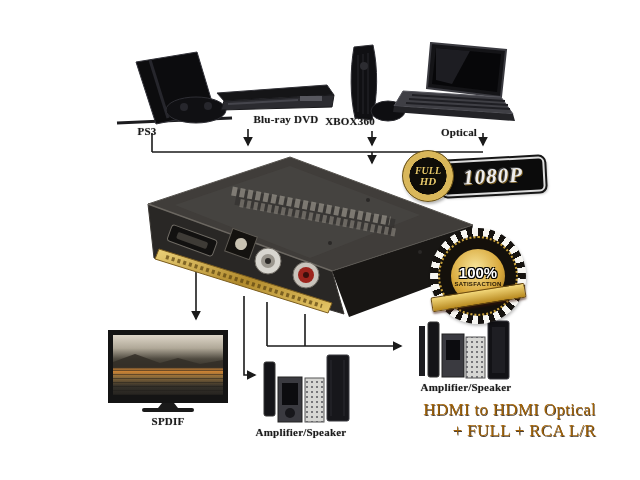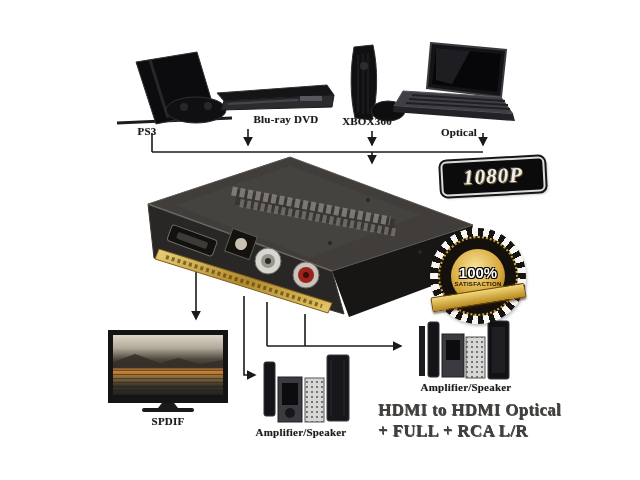--- a/index.html
+++ b/index.html
@@ -2,22 +2,22 @@
 <html><head>
 <meta charset="utf-8">
 <style>
   html,body{margin:0;padding:0;background:#fff;}
   .stage{position:relative;width:640px;height:480px;background:#ffffff;overflow:hidden;
          font-family:"Liberation Serif",serif;}
   svg{position:absolute;inset:0;}
   .lbl{position:absolute;transform:translateX(-50%);font-weight:bold;font-size:11px;
        color:#1c1c1c;letter-spacing:.2px;white-space:nowrap;
        text-shadow:0 0 1px rgba(0,0,0,.4);}
-  .caption{position:absolute;left:378px;top:399px;width:218px;text-align:left;
-           font-weight:bold;font-size:17px;line-height:21px;color:#404040;
+  .caption{position:absolute;left:378px;top:399px;width:218px;text-align:right;
+           font-weight:normal;font-size:17px;line-height:21px;color:#a16207;
            letter-spacing:.3px;text-shadow:.6px .6px 0 #4a4038;}
   
   .fullhd-plate{position:absolute;left:441px;top:159px;width:100px;height:31px;
     background:#0b0b0b;border:2px solid #dcdcdc;border-radius:6px;
     box-shadow:0 0 0 2px #161616,2px 2px 3px rgba(0,0,0,.35);
     transform:rotate(-3deg);display:flex;align-items:center;justify-content:center;z-index:4;}
   .fullhd-plate span{font-style:italic;font-weight:bold;font-size:21px;color:#ededed;
     letter-spacing:1px;text-shadow:1px 1px 0 #7a5c1e,-1px -1px 0 #444;}
   .fullhd-circle{position:absolute;left:402px;top:150px;width:50px;height:50px;border-radius:50%;
     background:radial-gradient(circle,#0f0d08 0 52%,#d9b75a 53% 70%,#8a6a22 71% 84%,#e8cf86 85% 100%);
@@ -186,28 +186,32 @@
     <rect x="446" y="340" width="14" height="20" fill="#0c0c0f"></rect>
     <rect x="466" y="337" width="19" height="41" fill="#d7d7d4" stroke="#555"></rect>
     <rect x="466" y="337" width="19" height="41" fill="url(#dots)"></rect>
     <rect x="488" y="321" width="21" height="58" rx="2" fill="#121216" stroke="#38383e"></rect>
     <rect x="492" y="327" width="13" height="46" fill="#1e1e23"></rect>
   </g>
 </svg>
 
   <div class="lbl" style="left:147px;top:125px;">PS3</div>
   <div class="lbl" style="left:261px;top:113px;margin-left:25px;">Blu-ray DVD</div>
-  <div class="lbl" style="left:367px;top:115px;">XBOX360</div>
+  <div class="lbl" style="left:350px;top:115px;">XBOX360</div>
   <div class="lbl" style="left:459px;top:126px;">Optical</div>
   <div class="lbl" style="left:168px;top:415px;">SPDIF</div>
   <div class="lbl" style="left:301px;top:426px;">Amplifier/Speaker</div>
   <div class="lbl" style="left:466px;top:381px;">Amplifier/Speaker</div>
 
   <div class="fullhd-plate">
     <span>1080P</span>
+  </div>
+  <div class="fullhd-circle">
+    <div class="t1">FULL</div>
+    <div class="t2">HD</div>
   </div>
 
   <div class="seal">
     <div class="seal-burst"></div>
     <div class="seal-ring"></div>
     <div class="seal-core">
       <div class="seal-value">100%</div>
       <div class="seal-caption">SATISFACTION</div>
     </div>
     <div class="seal-ribbon"></div>

